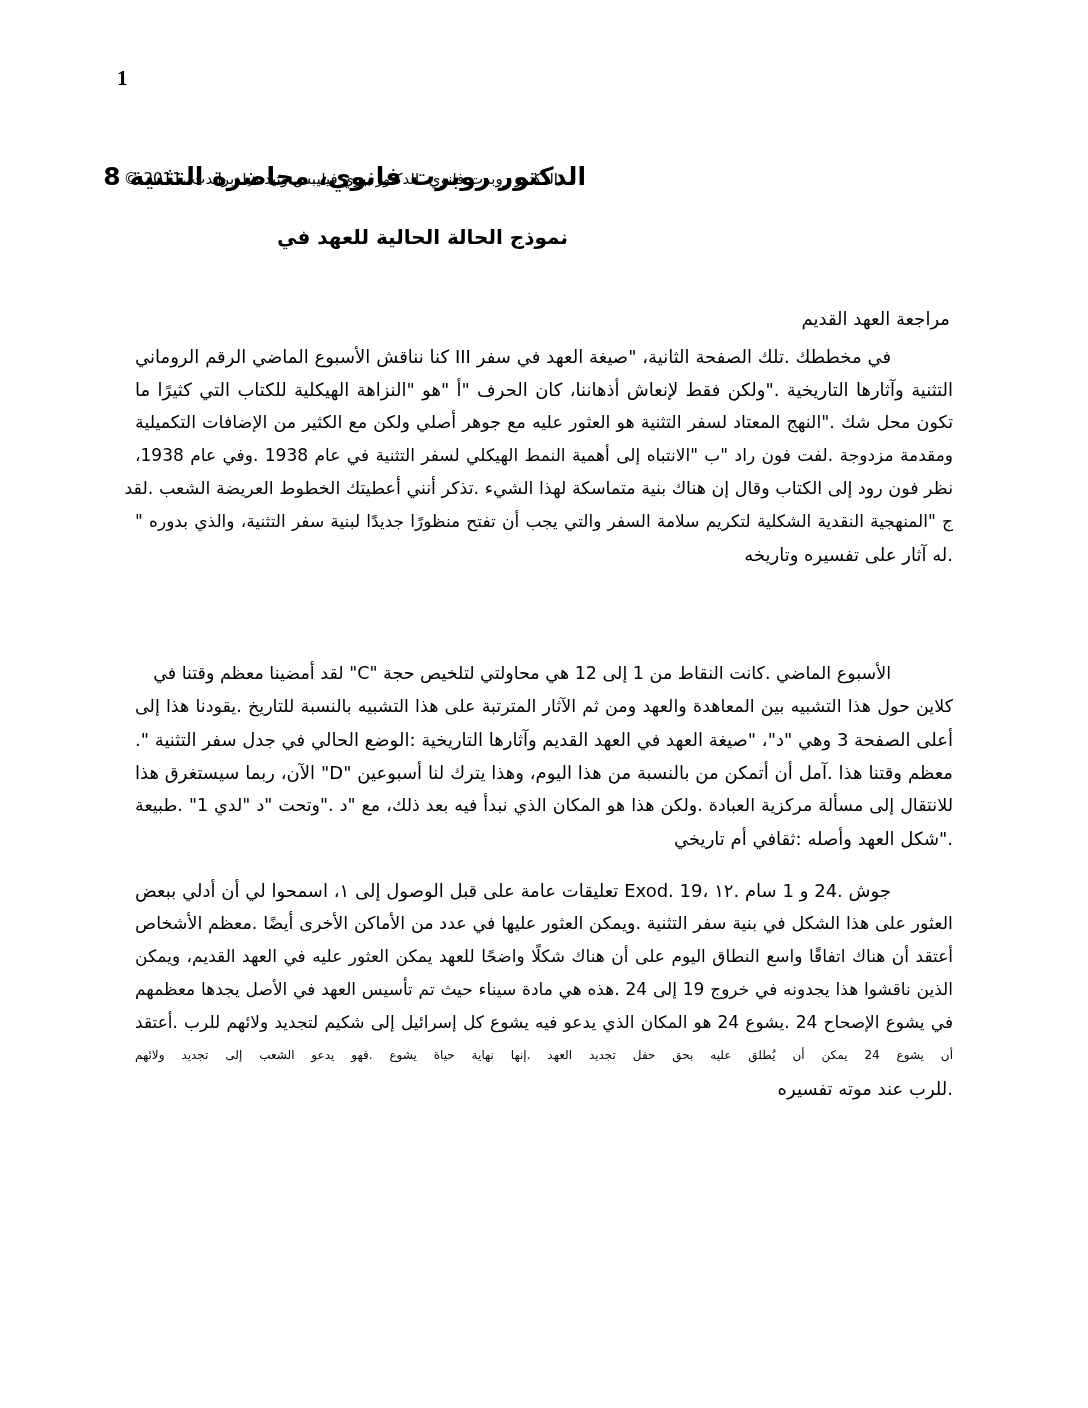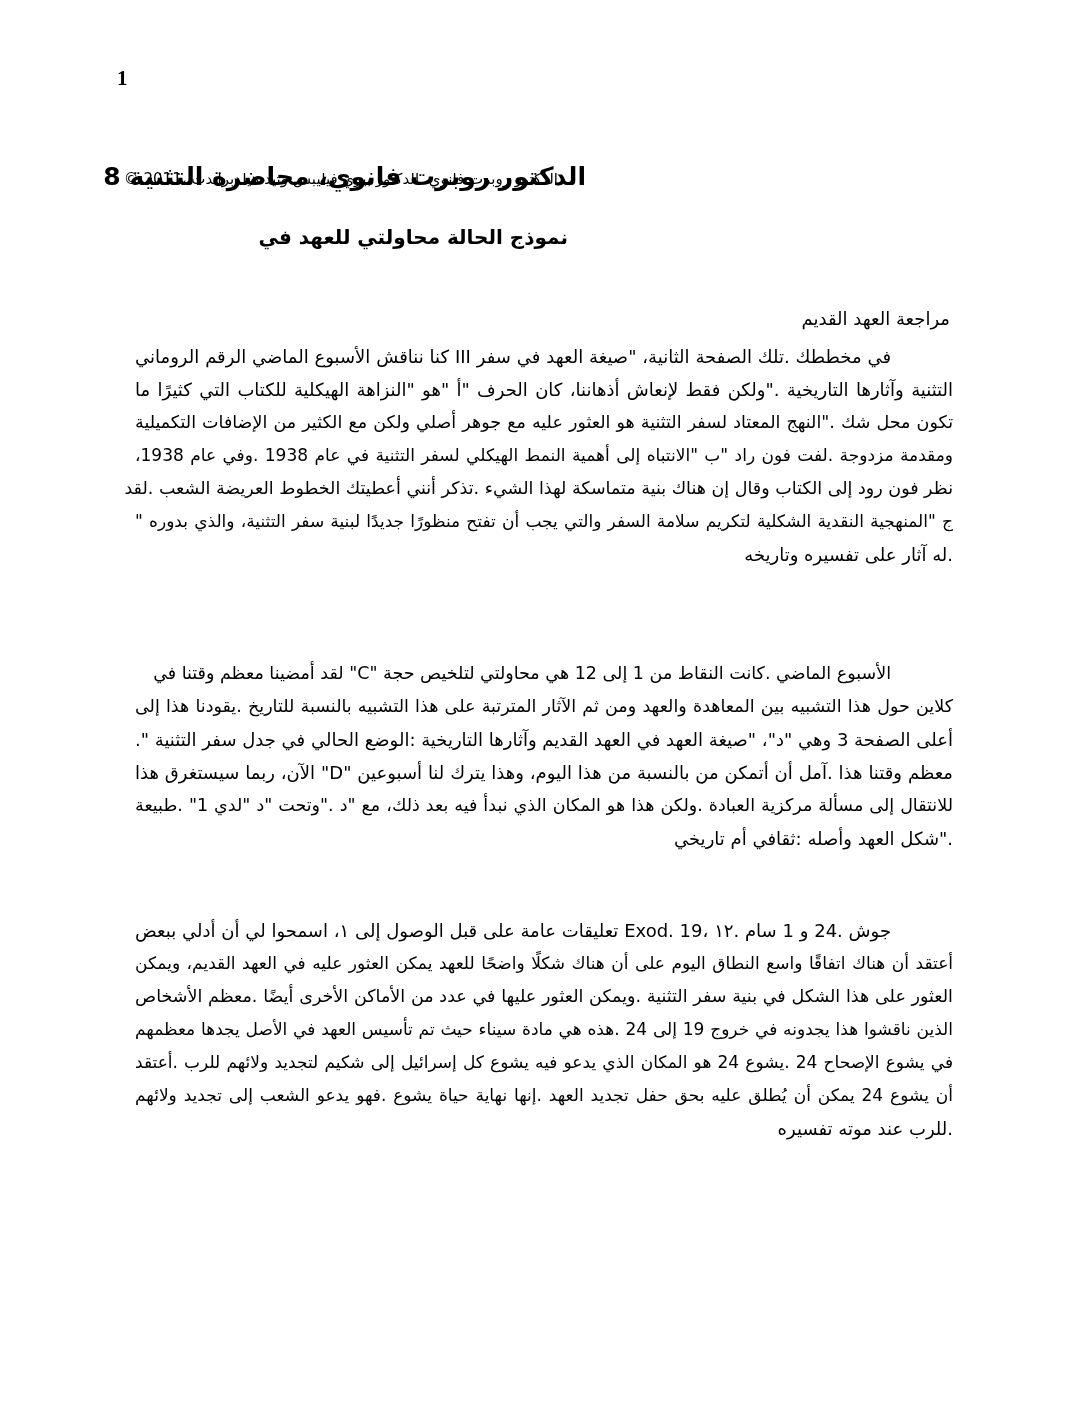--- a/index.html
+++ b/index.html
@@ -69,31 +69,31 @@
       overflow: visible;
     }
     .para .pl.first {
       padding-right: 62px;
     }
     .para .pl.last {
       text-align-last: right;
     }
     #para-1 { top: 340px; }
     #para-2 { top: 657px; }
-    #para-3 { top: 914px; }
+    #para-3 { top: 874px; }
   </style>
 </head>
 <body>
 
 <div>
   <div class="page-number">1</div>
 
   <div class="line title">الدكتور روبرت فانوي، محاضرة التثنية 8</div>
   <div class="line copyright">الدكتور روبرت فانوي، الدكتور بيري فيليبس وتيد هيلدبراندت ،2011 ©</div>
-  <div class="line subtitle">نموذج الحالة محاولتي للعهد في</div>
+  <div class="line subtitle">نموذج الحالة الحالية للعهد في</div>
 
   <div class="line section-heading">مراجعة العهد القديم</div>
 
   <div class="para" id="para-1">
     <span class="pl first" style="white-space: nowrap; font-size: 18px;">في مخططك .تلك الصفحة الثانية، "صيغة العهد في سفر  III كنا نناقش الأسبوع الماضي الرقم الروماني</span>
     <span class="pl" style="white-space: nowrap; font-size: 18px;">التثنية وآثارها التاريخية ."ولكن فقط لإنعاش أذهاننا، كان الحرف "أ "هو "النزاهة الهيكلية للكتاب التي كثيرًا ما</span>
     <span class="pl" style="white-space: nowrap; font-size: 17.5px;">تكون محل شك ."النهج المعتاد لسفر التثنية هو العثور عليه مع جوهر أصلي ولكن مع الكثير من الإضافات التكميلية</span>
     <span class="pl" style="white-space: nowrap; font-size: 17px;">ومقدمة مزدوجة .لفت فون راد "ب "الانتباه إلى أهمية النمط الهيكلي لسفر التثنية في عام 1938 .وفي عام 1938،</span>
     <span class="pl" style="white-space: nowrap; font-size: 17.5px;">نظر فون رود إلى الكتاب وقال إن هناك بنية متماسكة لهذا الشيء .تذكر أنني أعطيتك الخطوط العريضة الشعب .لقد</span>
     <span class="pl" style="white-space: nowrap; font-size: 17px;">ج "المنهجية النقدية الشكلية لتكريم سلامة السفر والتي يجب أن تفتح منظورًا جديدًا لبنية سفر التثنية، والذي بدوره "</span>
@@ -104,20 +104,20 @@
     <span class="pl first" style="white-space: nowrap; font-size: 17.5px; margin-left: 44px;">الأسبوع الماضي .كانت النقاط من 1 إلى 12 هي محاولتي لتلخيص حجة  "C" لقد أمضينا معظم وقتنا في</span>
     <span class="pl" style="white-space: nowrap; font-size: 17.5px;">كلاين حول هذا التشبيه بين المعاهدة والعهد ومن ثم الآثار المترتبة على هذا التشبيه بالنسبة للتاريخ .يقودنا هذا إلى</span>
     <span class="pl" style="white-space: nowrap; font-size: 18px;">أعلى الصفحة 3 وهي "د"، "صيغة العهد في العهد القديم وآثارها التاريخية :الوضع الحالي في جدل سفر التثنية ".</span>
     <span class="pl" style="white-space: nowrap; font-size: 18px;">معظم وقتنا هذا .آمل أن أتمكن من بالنسبة من هذا اليوم، وهذا يترك لنا أسبوعين  "D" الآن، ربما سيستغرق هذا</span>
     <span class="pl" style="white-space: nowrap; font-size: 17.5px;">للانتقال إلى مسألة مركزية العبادة .ولكن هذا هو المكان الذي نبدأ فيه بعد ذلك، مع "د ."وتحت "د "لدي 1" .طبيعة</span>
     <span class="pl last" style="white-space: nowrap; font-size: 18px;">."شكل العهد وأصله :ثقافي أم تاريخي</span>
   </div>
 
   <div class="para" id="para-3">
     <span class="pl first" style="white-space: nowrap; font-size: 18px;">جوش .24 و 1 سام .١٢ ،19 .Exod تعليقات عامة على      قبل الوصول إلى ١، اسمحوا لي أن أدلي ببعض</span>
+    <span class="pl" style="white-space: nowrap; font-size: 17.5px;">العثور على هذا الشكل في بنية سفر التثنية .ويمكن العثور عليها في عدد من الأماكن الأخرى أيضًا .معظم الأشخاص</span>
     <span class="pl" style="white-space: nowrap; font-size: 17px;">أعتقد أن هناك اتفاقًا واسع النطاق اليوم على أن هناك شكلًا واضحًا للعهد يمكن العثور عليه في العهد القديم، ويمكن</span>
-    <span class="pl" style="white-space: nowrap; font-size: 17.5px;">العثور على هذا الشكل في بنية سفر التثنية .ويمكن العثور عليها في عدد من الأماكن الأخرى أيضًا .معظم الأشخاص</span>
     <span class="pl" style="white-space: nowrap; font-size: 17px;">الذين ناقشوا هذا يجدونه في خروج 19 إلى 24 .هذه هي مادة سيناء حيث تم تأسيس العهد في الأصل يجدها معظمهم</span>
     <span class="pl" style="white-space: nowrap; font-size: 17px;">في يشوع الإصحاح 24 .يشوع 24 هو المكان الذي يدعو فيه يشوع كل إسرائيل إلى شكيم لتجديد ولائهم للرب .أعتقد</span>
-    <span class="pl" style="white-space: nowrap; font-size: 17px;">أن يشوع 24 يمكن أن يُطلق عليه بحق حفل تجديد العهد .إنها نهاية حياة يشوع .فهو يدعو الشعب إلى تجديد ولائهم</span>
+    <span class="pl" style="white-space: nowrap; font-size: 12px;">أن يشوع 24 يمكن أن يُطلق عليه بحق حفل تجديد العهد .إنها نهاية حياة يشوع .فهو يدعو الشعب إلى تجديد ولائهم</span>
     <span class="pl last" style="white-space: nowrap; font-size: 18px;">.للرب عند موته تفسيره</span>
   </div>
 </div>
 
 </body></html>

